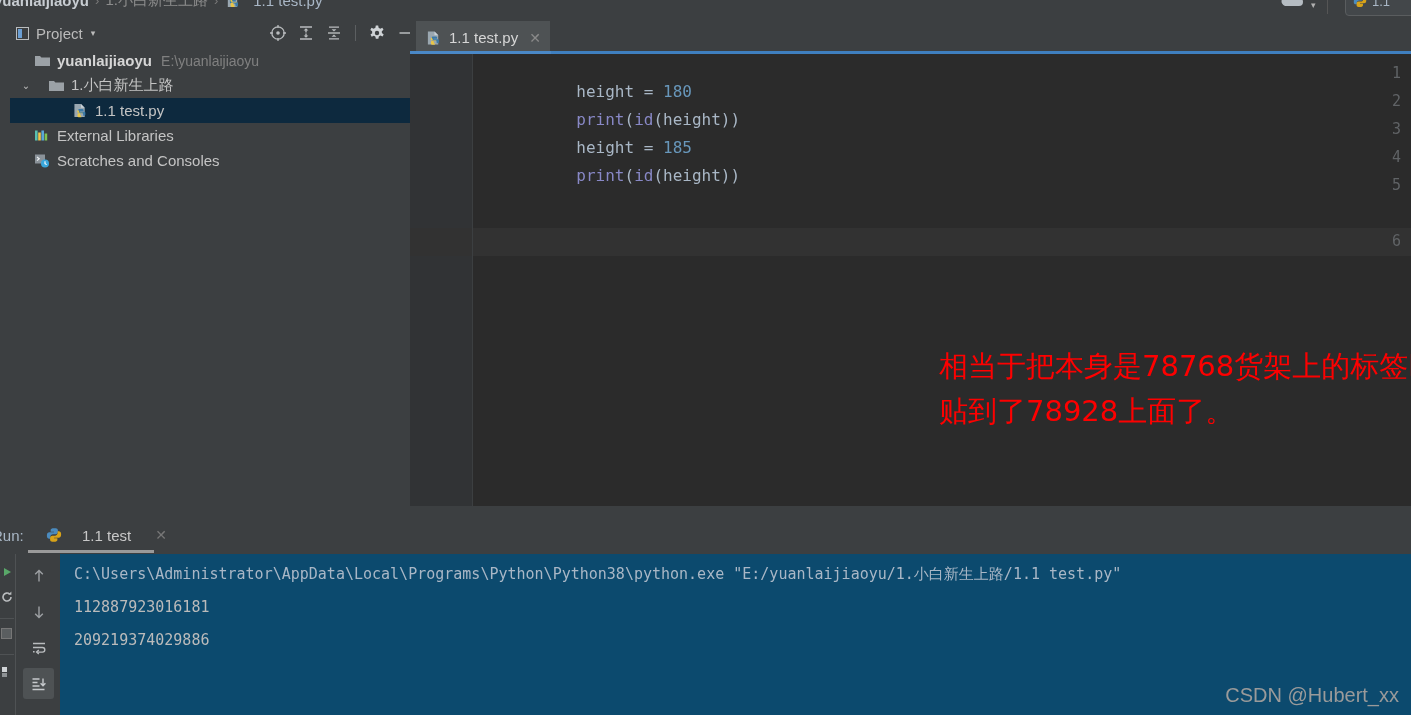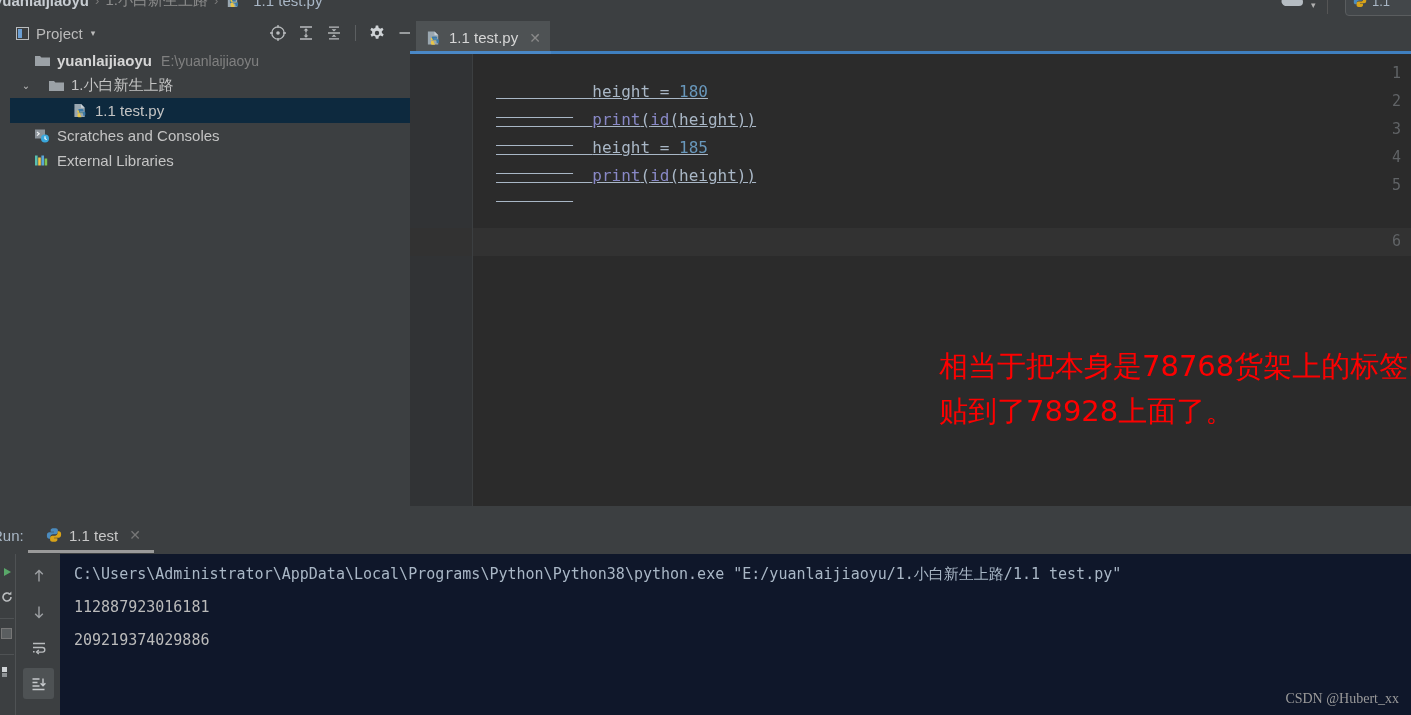--- a/index.html
+++ b/index.html
@@ -102,22 +102,22 @@
   }
   .gutter-sep { position:absolute; left:62px; top:0; width:1px; height:100%; background:#3c3f41; }
   .caret-line-gutter {
     position:absolute; left:0; top:174px; width:63px; height:28px; background:#323232;
   }
   .caret-line-code {
     position:absolute; left:63px; top:174px; right:0; height:28px; background:#323232;
   }
   .code-layer { position:absolute; left:70px; top:0; right:0; height:100%; }
   .code-line {
-    position:absolute; left:16px; white-space:pre;
-    font-family:"DejaVu Sans Mono", monospace; font-size:16px; color:#a9b7c6;text-decoration:underline;
+    position:absolute; left:0; white-space:pre;
+    font-family:"DejaVu Sans Mono", monospace; font-size:16px; color:#a9b7c6;
   }
   .tk-num { color:#6897bb; }
   .tk-fn  { color:#8888c6; }
   .tk-id  { color:#a9b7c6; }
 
   .annotation {
     position:absolute; left:529px; top:326px; width:680px;
     color:#fe0000; font-size:29px; line-height:1.55;
     font-family:"DejaVu Sans", sans-serif;
     white-space:pre-wrap; pointer-events:none;
@@ -131,21 +131,21 @@
   .run-panel {
     position:absolute; left:0; top:518px; width:1411px; height:197px;
     background:#3c3f41;
   }
   .run-tabbar { position:relative; height:36px; }
   .run-label {
     position:absolute; left:-8px; top:9px; color:#a9b7c6; font-size:15px;
   }
   .run-tab {
     position:absolute; left:38px; top:2px; height:30px;
-    display:flex; align-items:center; gap:7px; padding:0 8px; cursor:pointer;
+    display:flex; align-items:center; gap:20px; padding:0 8px; cursor:pointer;
   }
   .run-tab-label { color:#c8c8c8; font-size:15px; }
   .run-tab-close { color:#777; font-size:14px; margin-left:4px; cursor:pointer; }
   .run-tab-underline { position:absolute; left:28px; top:32px; width:126px; height:3px; background:#9a9a9a; }
 
   .run-left-rail {
     position:absolute; left:0; top:36px; width:14px; bottom:0;
     background:#3c3f41;
   }
   .rail-ic { position:absolute; left:1px; width:12px; height:12px; }
@@ -157,30 +157,30 @@
   }
   .rt-btn {
     position:absolute; left:7px; width:31px; height:31px;
     display:flex; align-items:center; justify-content:center; cursor:pointer;
     border-radius:3px;
   }
   .rt-btn.active { background:#4e5254; }
 
   .console {
     position:absolute; left:60px; top:36px; right:0; bottom:0;
-    background:#0f172a; overflow:hidden;
+    background:#0c4a6e; overflow:hidden;
   }
   .console-line {
     position:absolute; left:14px; white-space:pre;
     font-family:"DejaVu Sans Mono", monospace; font-size:15px; color:#bbbbbb;
   }
   .con-cmd { color:#a9b7c6; }
   .watermark {
     position:absolute; right:12px; bottom:8px;
-    color:#9a9a9a; font-size:14px; font-family:Liberation Serif, serif;margin-top:24px;
+    color:#9a9a9a; font-size:20px; font-family:Liberation Sans, sans-serif;margin-top:24px;
   }
 </style>
 </head>
 <body>
 
 <div class="app">
 
   <div class="breadcrumb-strip">
     <div class="breadcrumb">
       <span class="bc-bold">yuanlaijiaoyu</span>
@@ -279,37 +279,37 @@
           <path d="M9 1l4 4H9z" fill="#c9d1d7"></path>
           <path d="M7.4 6.3h3.1a1.3 1.3 0 0 1 1.3 1.3v1.2H8.1v.5h4.4a1.2 1.2 0 0 1 1.2 1.2v1.8a1.2 1.2 0 0 1-1.2 1.2h-1.2v-1.4a1.3 1.3 0 0 0-1.3-1.3H7.3a1.2 1.2 0 0 1-1.2-1.2V7.5a1.2 1.2 0 0 1 1.3-1.2z" fill="#3b7aa8"></path>
           <path d="M9.6 15.2H6.5a1.2 1.2 0 0 1-1.2-1.2v-1.8A1.2 1.2 0 0 1 6.5 11h4.4v-.5H6.4a1.3 1.3 0 0 1-1.3-1.3V7.8h1.2" fill="#e8c547"></path>
         </svg>
         <span class="label-plain">1.1 test.py</span>
       </div>
 
       <div class="tree-row">
         <span class="arrow"></span>
         <svg class="tree-ic" viewBox="0 0 17 15">
+          <rect x="1" y="2.5" width="2.6" height="10" fill="#58c0b0"></rect>
+          <rect x="4.2" y="4.5" width="2.6" height="8" fill="#f0c64a"></rect>
+          <rect x="7.4" y="2.5" width="2.6" height="10" fill="#5aa7d8"></rect>
+          <rect x="10.6" y="5.5" width="2.6" height="7" fill="#7fc353"></rect>
+        </svg>
+        <span class="label-plain">External Libraries</span>
+      </div>
+
+      <div class="tree-row">
+        <span class="arrow"></span>
+        <svg class="tree-ic" viewBox="0 0 17 15">
           <rect x="1" y="1.5" width="10" height="9" fill="#8a9299"></rect>
           <path d="M3 4l2.2 1.8L3 7.6" stroke="#eceff1" stroke-width="1.2" fill="none"></path>
           <circle cx="11" cy="10.5" r="4" fill="#3aa7dc"></circle>
           <path d="M11 8.2v2.4l1.7 1" stroke="#fff" stroke-width="1.1" fill="none"></path>
         </svg>
         <span class="label-plain">Scratches and Consoles</span>
-      </div>
-
-      <div class="tree-row">
-        <span class="arrow"></span>
-        <svg class="tree-ic" viewBox="0 0 17 15">
-          <rect x="1" y="2.5" width="2.6" height="10" fill="#58c0b0"></rect>
-          <rect x="4.2" y="4.5" width="2.6" height="8" fill="#f0c64a"></rect>
-          <rect x="7.4" y="2.5" width="2.6" height="10" fill="#5aa7d8"></rect>
-          <rect x="10.6" y="5.5" width="2.6" height="7" fill="#7fc353"></rect>
-        </svg>
-        <span class="label-plain">External Libraries</span>
       </div>
     </div>
   </div>
 
   <div class="editor-area">
     <div class="tabbar">
       <div class="tab">
         <svg style="width:16px;height:16px;flex:none" viewBox="0 0 17 16">
           <path d="M2 1h7l4 4v10H2z" fill="#9aa7b0"></path>
           <path d="M9 1l4 4H9z" fill="#c9d1d7"></path>

